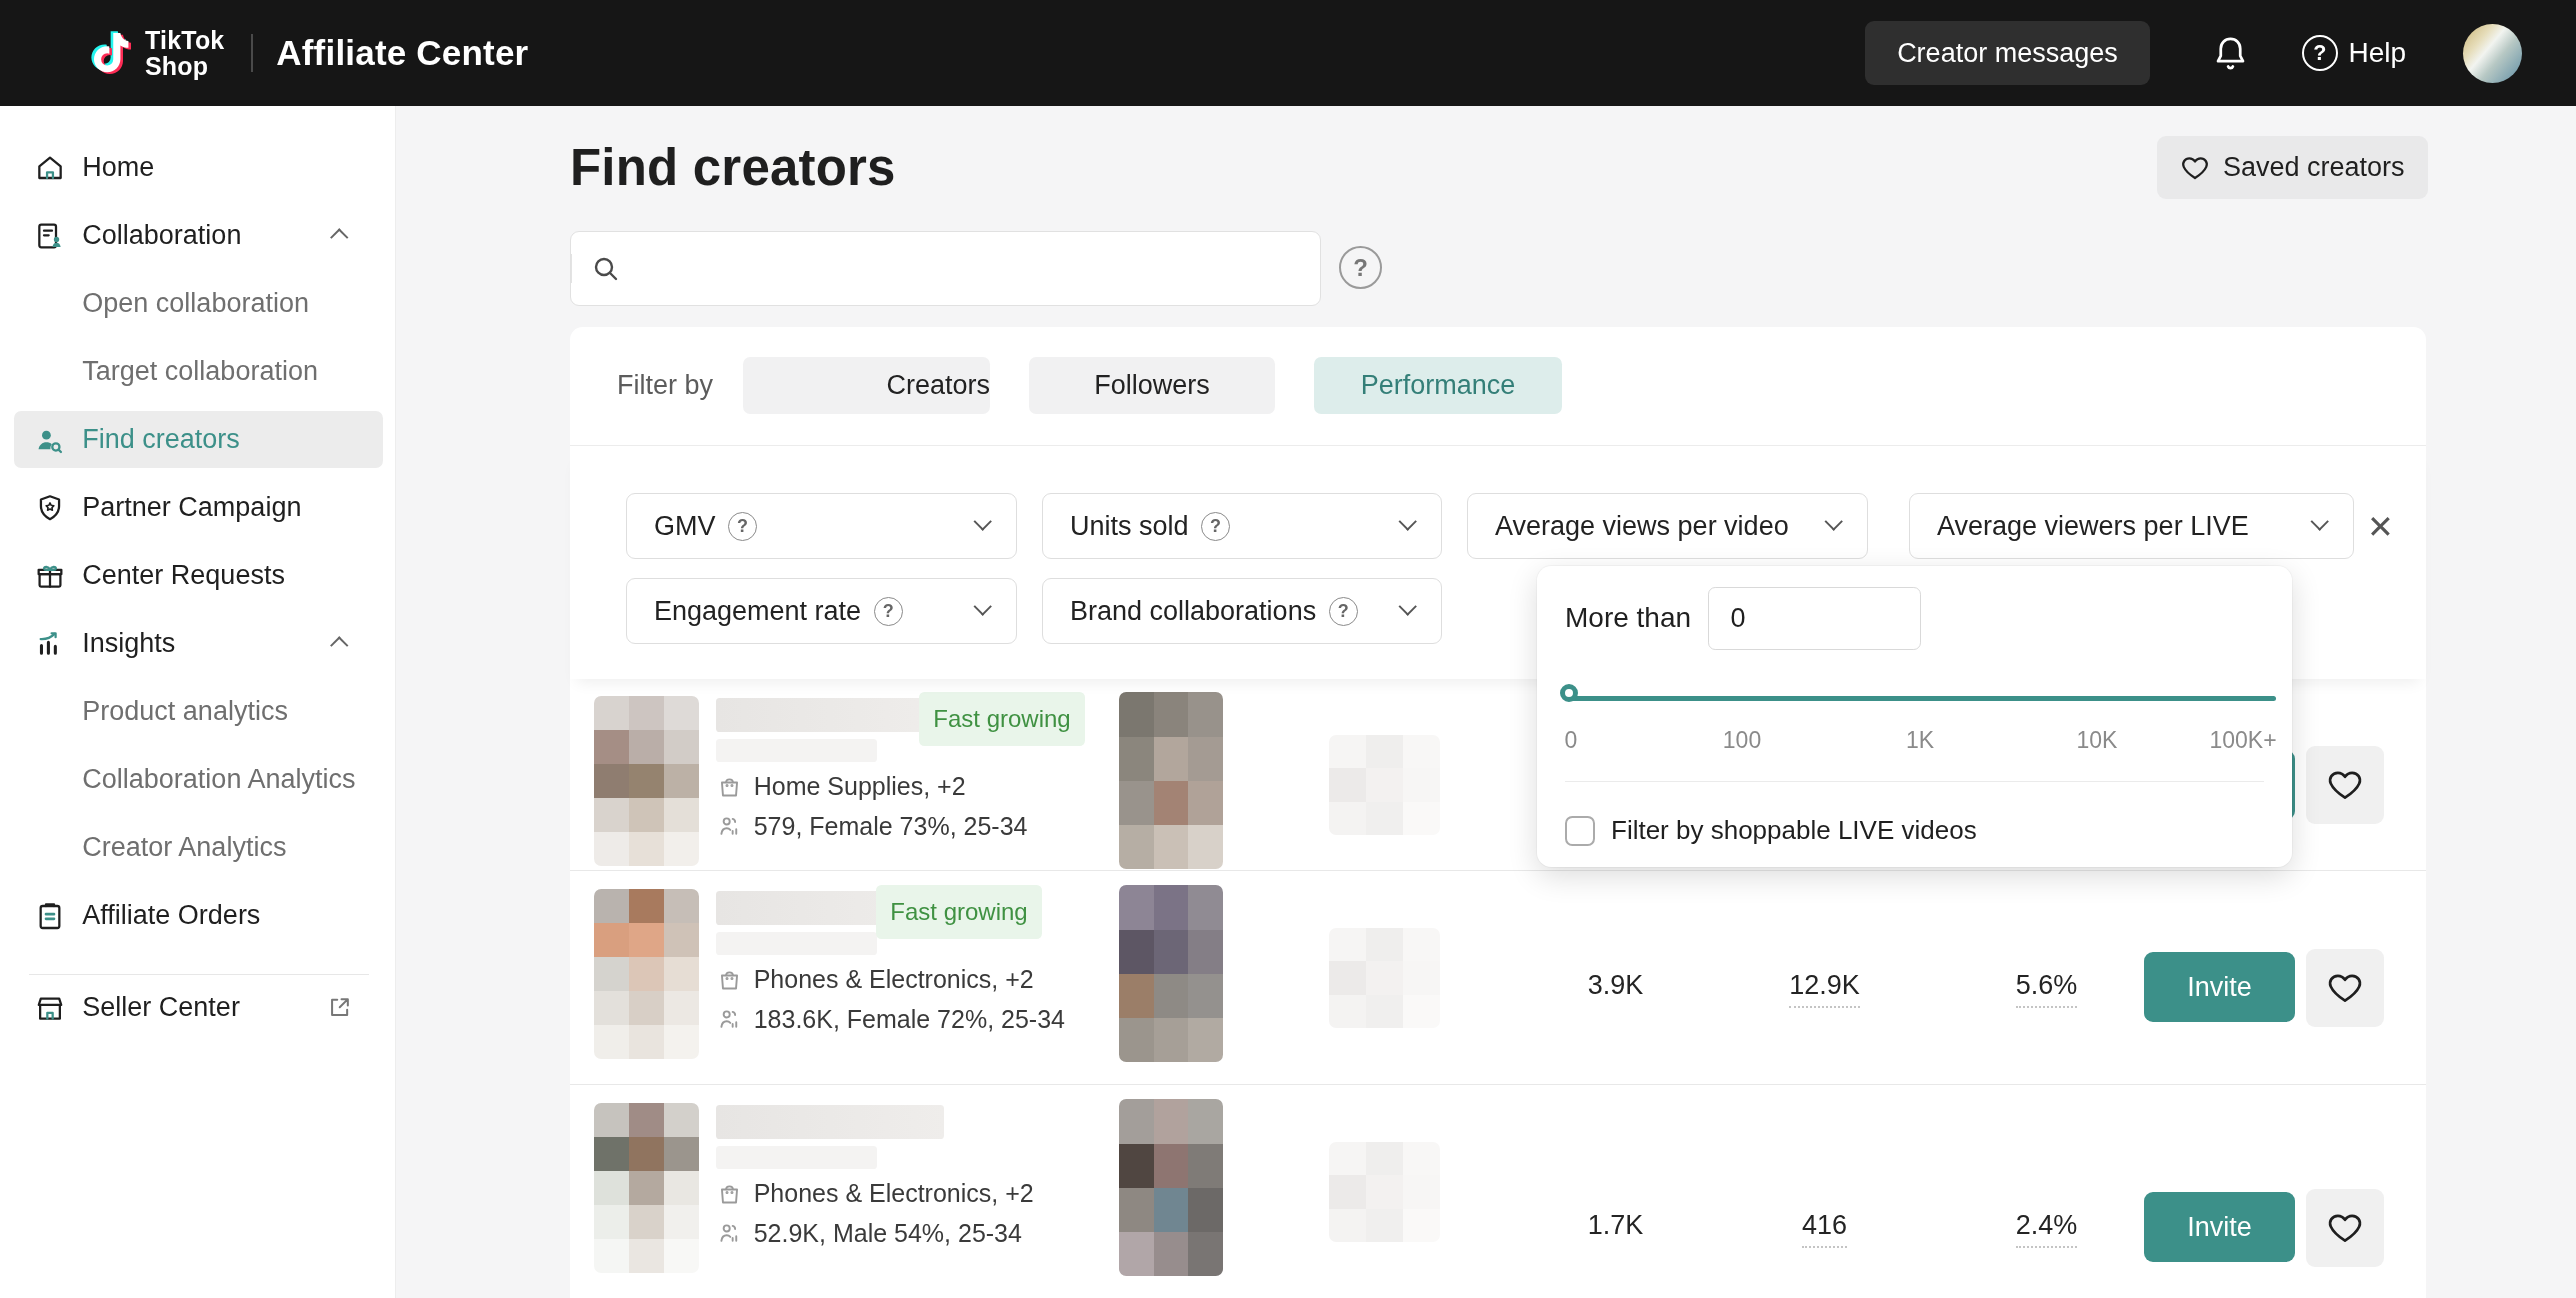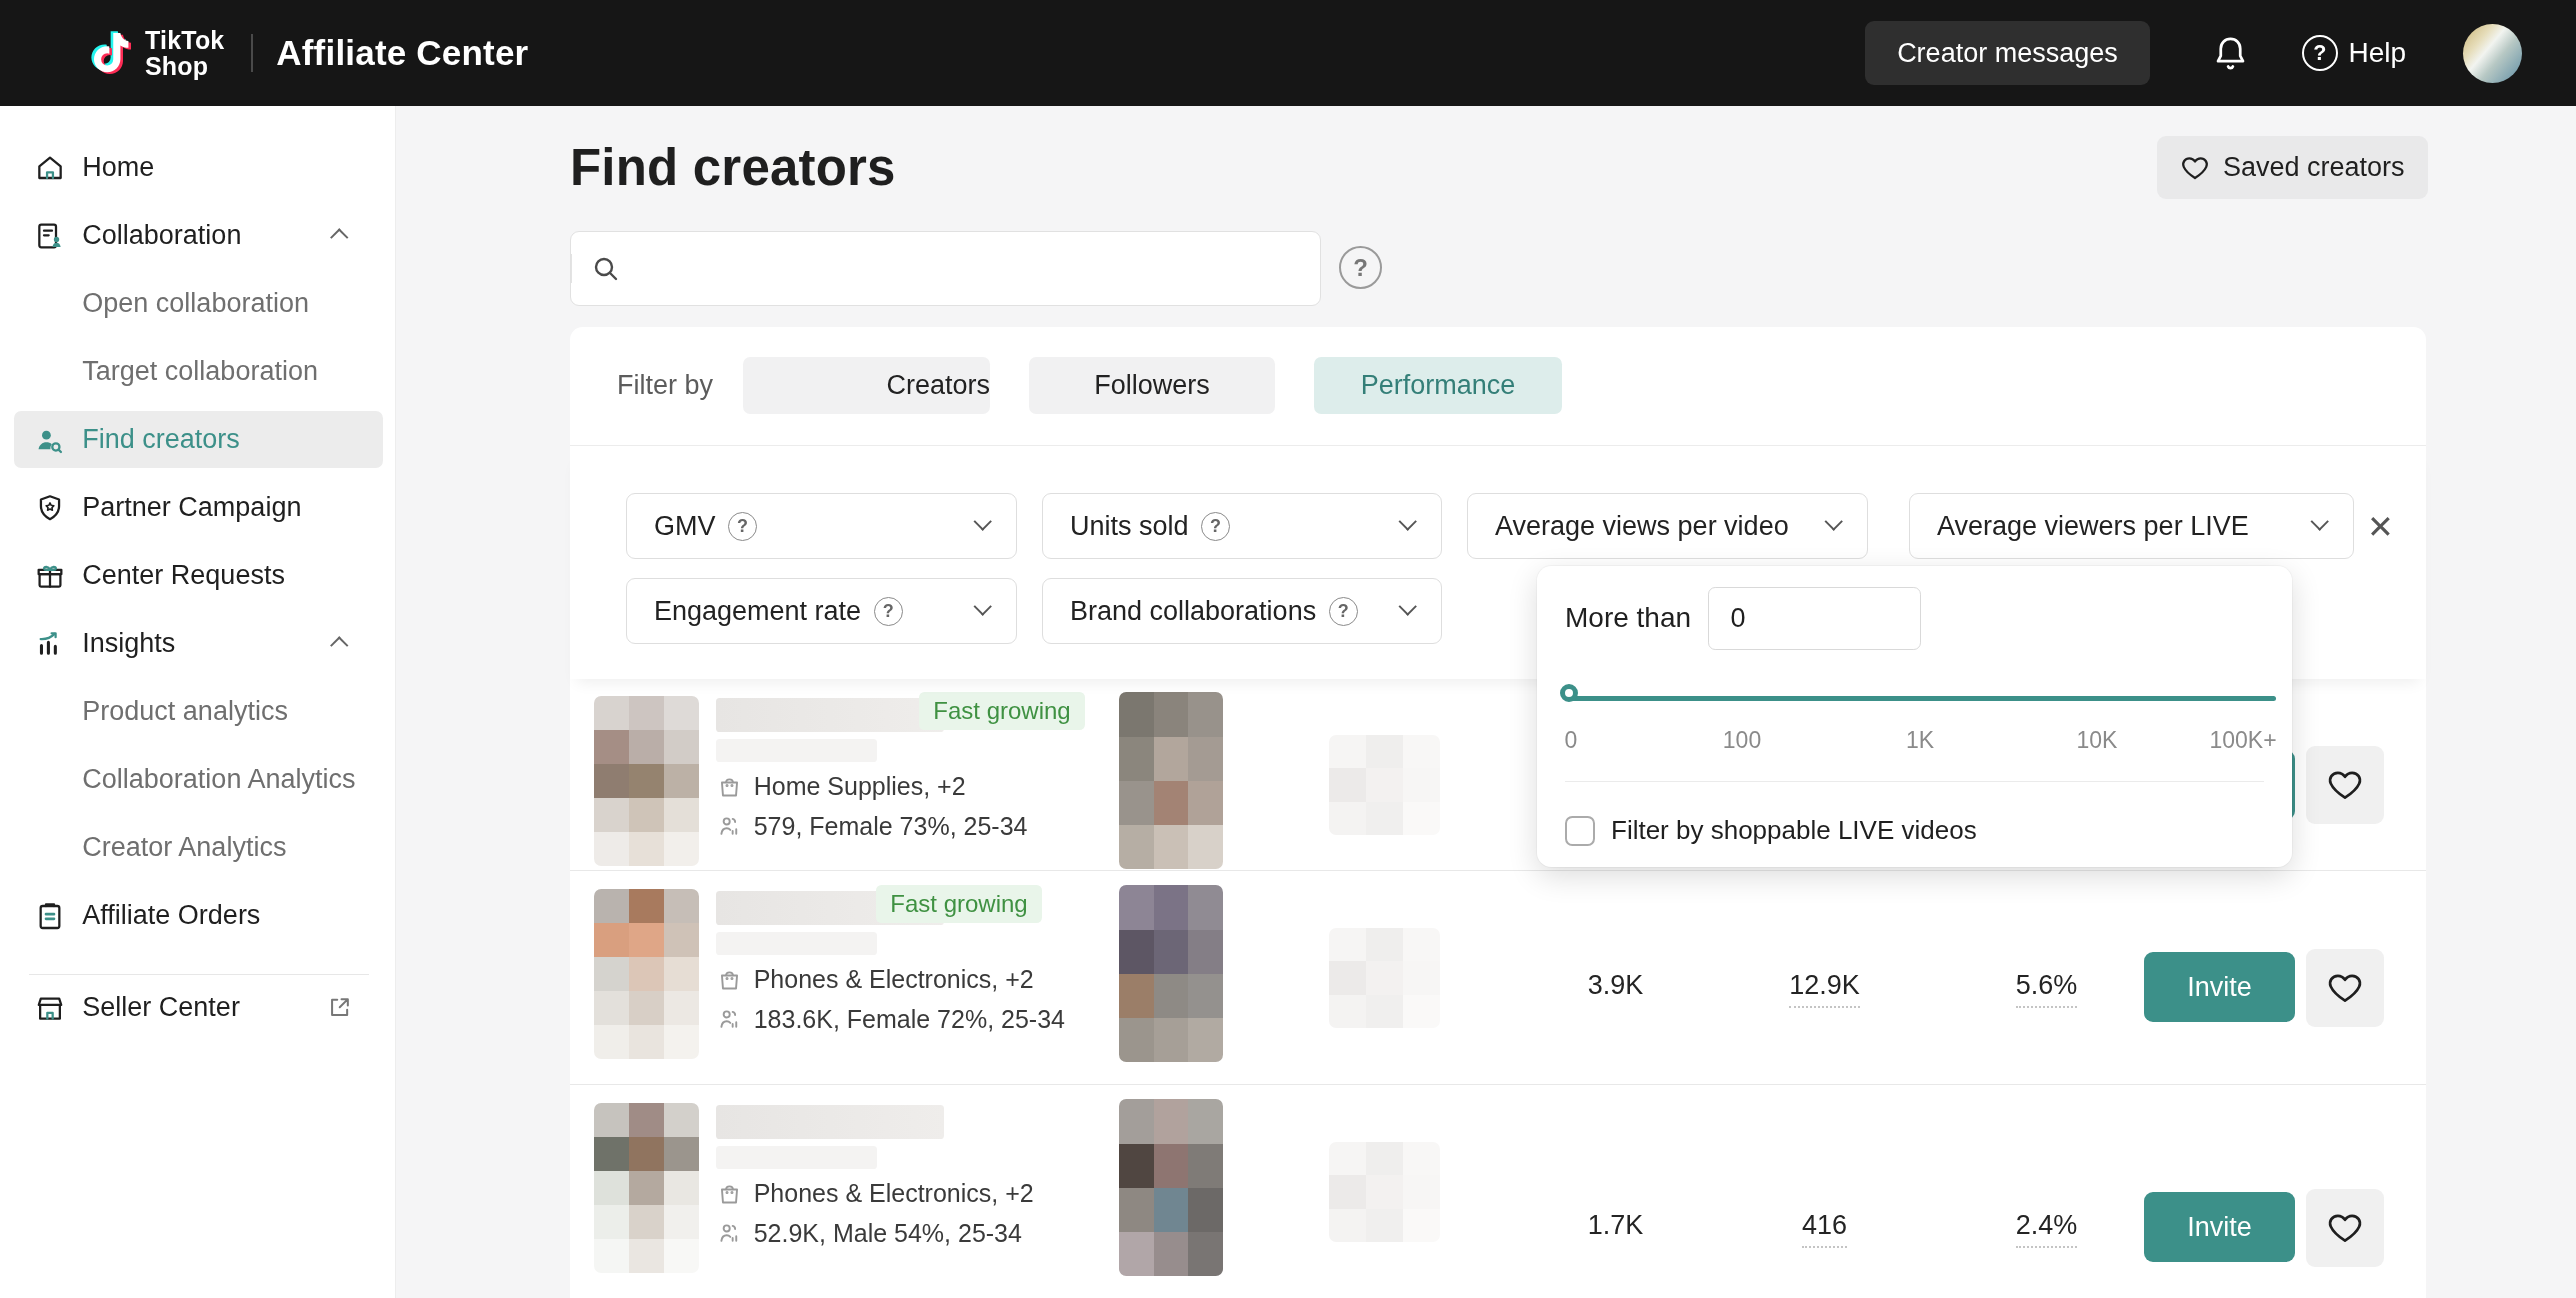--- a/index.html
+++ b/index.html
@@ -58,21 +58,21 @@
   .dd .dd-q { margin-left:12.5px; width:29px; height:29px; border:1.8px solid #8a8a8a; border-radius:50%; color:#666; font-size:18px; font-weight:600; display:inline-flex; align-items:center; justify-content:center; flex:none; }
   .dd .dd-chev { margin-left:auto; width:13.4px; height:13.4px; border-right:2.2px solid #555; border-bottom:2.2px solid #555; transform:rotate(45deg) translate(-2.7px,-2.7px); flex:none; }
   .filters-close { position:absolute; left:1789px; top:59px; width:43px; height:43px; display:flex; align-items:center; justify-content:center; font-size:32px; color:#555; cursor:pointer; }
 
   
   .table { position:absolute; left:174px; top:572px; width:1856px; background:#fff; }
   .t-row { position:relative; border-bottom:0.9px solid #e8e8e8; }
   .mosaic { position:absolute; display:grid; border-radius:7.2px; overflow:hidden; cursor:pointer; }
   .name-bar { position:absolute; left:146px; top:19.7px; height:34px; border-radius:3.6px; background:linear-gradient(90deg,#e7e5e3,#efedeb); cursor:pointer; }
   .name-bar2 { position:absolute; left:146px; top:61px; height:23px; width:161px; border-radius:3.6px; background:#f4f3f2; }
-  .badge { position:absolute; top:14.3px; height:38px; padding:0 14.3px; display:inline-flex; align-items:center; background:#e9f5ea; color:#3f9142; font-size:24px; border-radius:5.4px; white-space:nowrap; }
+  .badge { position:absolute; top:14.3px; height:54px; padding:0 14.3px; display:inline-flex; align-items:center; background:#e9f5ea; color:#3f9142; font-size:24px; border-radius:5.4px; white-space:nowrap; }
   .info-line { position:absolute; left:146px; display:flex; align-items:center; gap:10.7px; font-size:25px; color:#3a3a3a; white-space:nowrap; }
   .metric { position:absolute; width:179px; text-align:center; font-size:27px; color:#242424; }
   .metric span.dotted { border-bottom:2.7px dotted #c4c4c4; padding-bottom:6.3px; cursor:pointer; }
   .invite-btn { position:absolute; left:1574px; width:151px; height:70px; background:#3c9089; color:#fff; font-size:27px; font-weight:500; border:none; border-radius:9px; cursor:pointer; font-family:inherit; }
   .heart-btn { position:absolute; left:1736px; width:78px; height:78px; background:#f0f0f0; border:none; border-radius:9px; display:flex; align-items:center; justify-content:center; cursor:pointer; }
 
   
   .popover { position:absolute; left:1141px; top:460px; width:755px; height:301px; background:#fff; border-radius:14.3px; box-shadow:0 9px 30px rgba(0,0,0,.14), 0 0 0 0.9px rgba(0,0,0,.03); z-index:50; }
   .pop-label { position:absolute; left:28px; top:36px; font-size:28px; color:#1f1f1f; }
   .pop-input { position:absolute; left:171px; top:20.6px; width:213px; height:63px; border:0.9px solid #d9d9d9; border-radius:7.2px; font-size:27px; color:#1f1f1f; padding:0 21.5px; outline:none; font-family:inherit; }

